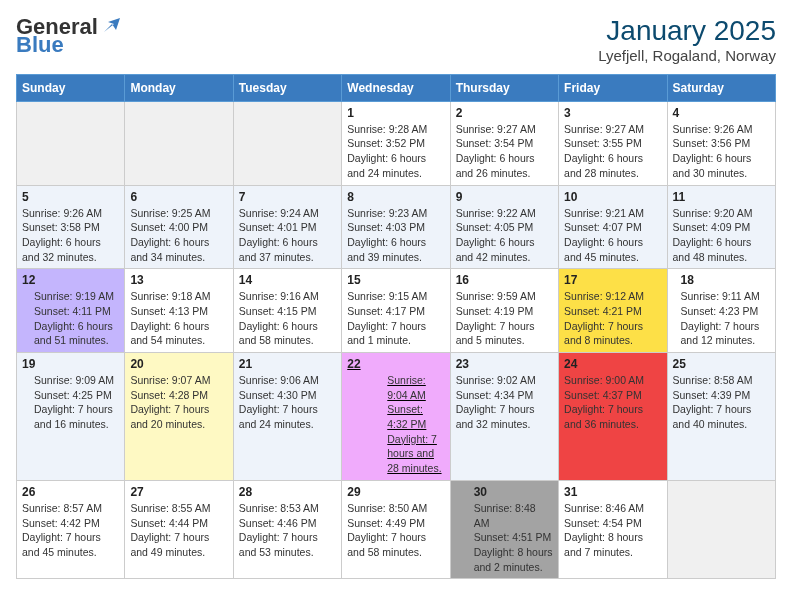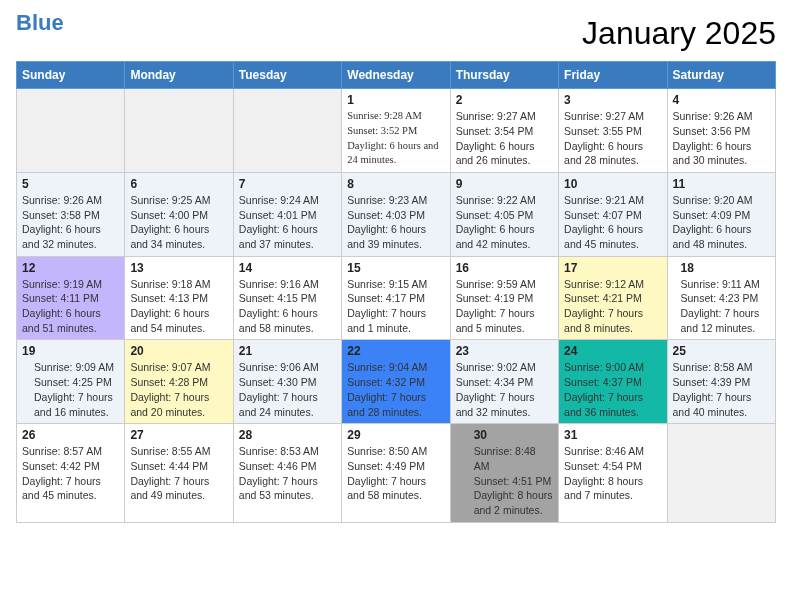--- a/index.html
+++ b/index.html
@@ -25,23 +25,23 @@
       font-size: 22px;
       font-weight: bold;
       line-height: 1;
     }
     .logo-general { color: #333; }
     .logo-blue { color: #1a6faf; text-align: right; }
     .title-block {
       text-align: right;
     }
     .month-title {
-      font-size: 32px;
+      font-size: 28px;
       font-weight: normal;
-      color: #000000;
+      color: #0c4a6e;
       line-height: 1.1;
       margin-left: 48px;
     }
     .location {
       font-size: 15px;
       color: #444;
     }
     .calendar {
       width: 100%;
       border-collapse: collapse;
@@ -84,24 +84,32 @@
     }
     .empty-cell {
       background: #f0f0f0 !important;
     }
   </style>
 </head>
 <body>
 
 <div class="header">
   <div class="logo">
+    <div style="display:flex;align-items:center;">
+      <span class="logo-text logo-general">General</span>
+
+      <svg width="22" height="22" viewBox="0 0 22 22" style="margin-left:2px;margin-top:-4px;">
+        <polygon points="4,18 14,10 8,8 20,4 16,16 12,10" fill="#3a7bbf"></polygon>
+      </svg>
+    </div>
     <span class="logo-text logo-blue" style="font-size:22px;font-weight:bold;color:#3a7bbf;margin-top:-4px;">Blue</span>
   </div>
   <div class="title-block">
     <div class="month-title">January 2025</div>
+    <div class="location">Lyefjell, Rogaland, Norway</div>
   </div>
 </div>
 
 <table class="calendar">
   <thead>
     <tr>
     <th>Sunday</th>
         <th>Monday</th>
         <th>Tuesday</th>
         <th>Wednesday</th>
@@ -110,21 +118,21 @@
         <th>Saturday</th>
       </tr>
   </thead>
   <tbody id="calendar-body">
   <tr>
         <td class="empty-cell" style="background: rgb(240, 240, 240);"></td>
         <td class="empty-cell" style="background: rgb(240, 240, 240);"></td>
         <td class="empty-cell" style="background: rgb(240, 240, 240);"></td>
         <td style="background: rgb(255, 255, 255);">
           <span class="day-num">1</span>
-          <div class="day-info" style="white-space: pre-line; font-family: Liberation Serif, serif;">Sunrise: 9:28 AM
+          <div class="day-info" style="white-space: pre-line;">Sunrise: 9:28 AM
 Sunset: 3:52 PM
 Daylight: 6 hours and 24 minutes.</div>
         </td>
         <td style="background: rgb(255, 255, 255);">
           <span class="day-num">2</span>
           <div class="day-info" style="white-space: pre-line;">Sunrise: 9:27 AM
 Sunset: 3:54 PM
 Daylight: 6 hours and 26 minutes.</div>
         </td>
         <td style="background: rgb(255, 255, 255);">
@@ -180,21 +188,21 @@
         <td style="background: rgb(238, 243, 250);">
           <span class="day-num">11</span>
           <div class="day-info" style="white-space: pre-line;">Sunrise: 9:20 AM
 Sunset: 4:09 PM
 Daylight: 6 hours and 48 minutes.</div>
         </td>
       </tr>
       <tr>
         <td style="background: #c4b5fd;">
           <span class="day-num">12</span>
-          <div class="day-info" style="white-space: pre-line;">Sunrise: 9:19 AM
+          <div class="day-info" style="white-space: pre-line; margin-left: 12px;">Sunrise: 9:19 AM
 Sunset: 4:11 PM
 Daylight: 6 hours and 51 minutes.</div>
         </td>
         <td style="background: rgb(255, 255, 255);">
           <span class="day-num">13</span>
           <div class="day-info" style="white-space: pre-line;">Sunrise: 9:18 AM
 Sunset: 4:13 PM
 Daylight: 6 hours and 54 minutes.</div>
         </td>
         <td style="background: rgb(255, 255, 255);">
@@ -208,21 +216,21 @@
           <div class="day-info" style="white-space: pre-line;">Sunrise: 9:15 AM
 Sunset: 4:17 PM
 Daylight: 7 hours and 1 minute.</div>
         </td>
         <td style="background: rgb(255, 255, 255);">
           <span class="day-num">16</span>
           <div class="day-info" style="white-space: pre-line;">Sunrise: 9:59 AM
 Sunset: 4:19 PM
 Daylight: 7 hours and 5 minutes.</div>
         </td>
-        <td style="background: #fef9c3; margin-left: 24px;">
+        <td style="background: #fde047; margin-left: 24px;">
           <span class="day-num">17</span>
           <div class="day-info" style="white-space: pre-line;">Sunrise: 9:12 AM
 Sunset: 4:21 PM
 Daylight: 7 hours and 8 minutes.</div>
         </td>
         <td style="background: rgb(255, 255, 255); padding-left: 13px;">
           <span class="day-num">18</span>
           <div class="day-info" style="white-space: pre-line;">Sunrise: 9:11 AM
 Sunset: 4:23 PM
 Daylight: 7 hours and 12 minutes.</div>
@@ -240,33 +248,33 @@
           <div class="day-info" style="white-space: pre-line;">Sunrise: 9:07 AM
 Sunset: 4:28 PM
 Daylight: 7 hours and 20 minutes.</div>
         </td>
         <td style="background: rgb(238, 243, 250);">
           <span class="day-num">21</span>
           <div class="day-info" style="white-space: pre-line;">Sunrise: 9:06 AM
 Sunset: 4:30 PM
 Daylight: 7 hours and 24 minutes.</div>
         </td>
-        <td style="background: #3b82f6;">
+        <td style="background: #f0abfc; text-decoration: underline;">
           <span class="day-num">22</span>
-          <div class="day-info" style="white-space: pre-line;">Sunrise: 9:04 AM
+          <div class="day-info" style="white-space: pre-line; margin-left: 40px;">Sunrise: 9:04 AM
 Sunset: 4:32 PM
 Daylight: 7 hours and 28 minutes.</div>
         </td>
         <td style="background: rgb(238, 243, 250);">
           <span class="day-num">23</span>
           <div class="day-info" style="white-space: pre-line;">Sunrise: 9:02 AM
 Sunset: 4:34 PM
 Daylight: 7 hours and 32 minutes.</div>
         </td>
-        <td style="background: #14b8a6;">
+        <td style="background: #ef4444;">
           <span class="day-num">24</span>
           <div class="day-info" style="white-space: pre-line;">Sunrise: 9:00 AM
 Sunset: 4:37 PM
 Daylight: 7 hours and 36 minutes.</div>
         </td>
         <td style="background: rgb(238, 243, 250);">
           <span class="day-num">25</span>
           <div class="day-info" style="white-space: pre-line;">Sunrise: 8:58 AM
 Sunset: 4:39 PM
 Daylight: 7 hours and 40 minutes.</div>

